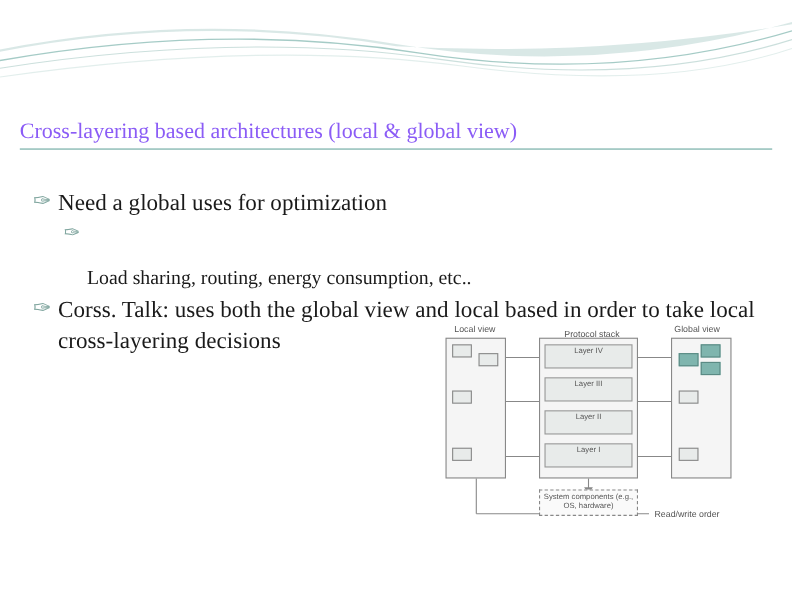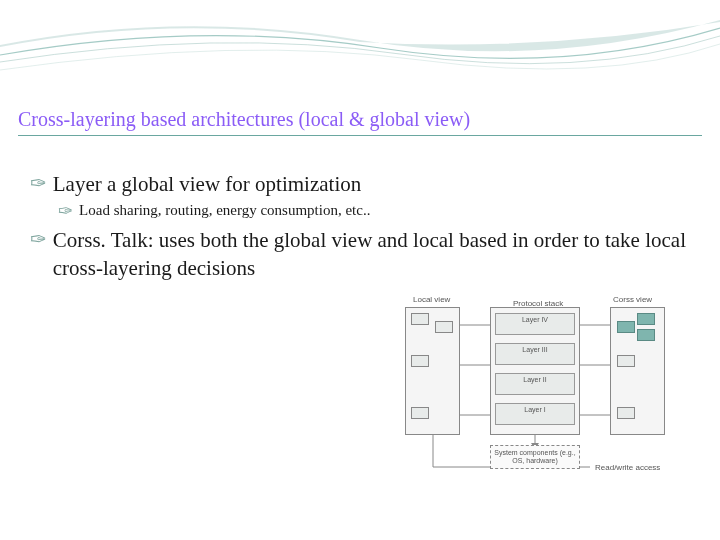--- a/index.html
+++ b/index.html
@@ -62,23 +62,24 @@
     line-height: 1.3;
     margin-right: 6px;
     flex-shrink: 0;
   }
   .text-l1 {
     font-size: 21px;
     color: #1a1a1a;
     line-height: 1.35;
   }
   .text-l2 {
-    font-size: 15px;
+    font-size: 18px;
     color: #1a1a1a;
     line-height: 1.35;
+    margin-top: 40px;
   }
   .diagram {
     position: absolute;
     right: 35px;
     bottom: 60px;
     width: 290px;
     height: 185px;
     margin-top: 32px;
   }
   .dlabel {
@@ -134,37 +135,37 @@
   <path d="M0,70 Q240,36 420,60 T720,44" fill="none" stroke="#cfe2df" stroke-width="1" opacity="0.6"></path>
 </svg>
 
 <div class="title-area">
   <div class="title">Cross-layering based architectures (local &amp; global view)</div>
 </div>
 
 <div class="content">
   <div class="bullet-l1">
     <span class="marker">✑</span>
-    <span class="text-l1">Layer a global view for optimization</span>
+    <span class="text-l1">Need a global uses for optimization</span>
   </div>
   <div class="bullet-l2">
     <span class="marker-l2">✑</span>
     <span class="text-l2">Load sharing, routing, energy consumption, etc..</span>
   </div>
   <div class="bullet-l1">
     <span class="marker">✑</span>
     <span class="text-l1">Corss. Talk: uses both the global view and local based in order to take local cross-layering decisions</span>
   </div>
 </div>
 
 <div class="diagram">
 
   <div class="dlabel" style="left:18px; top:0;">Local view</div>
   <div class="dlabel" style="left:118px; top:4px;text-align:right;">Protocol stack</div>
-  <div class="dlabel" style="left:218px; top:0;">Corss view</div>
+  <div class="dlabel" style="left:218px; top:0;">Global view</div>
 
   <div class="dcol" style="left:10px; top:12px; width:55px; height:128px;"></div>
   <div class="dbox" style="left:16px; top:18px; width:18px; height:12px;"></div>
   <div class="dbox" style="left:40px; top:26px; width:18px; height:12px;"></div>
   <div class="dbox" style="left:16px; top:60px; width:18px; height:12px;"></div>
   <div class="dbox" style="left:16px; top:112px; width:18px; height:12px;"></div>
 
   <div class="dcol" style="left:95px; top:12px; width:90px; height:128px;"></div>
   <div class="layer" style="left:100px; top:18px; width:80px; height:22px;">Layer IV</div>
   <div class="layer" style="left:100px; top:48px; width:80px; height:22px;">Layer III</div>
@@ -188,14 +189,14 @@
 
     <line x1="140" y1="140" x2="140" y2="150" stroke="#888" stroke-width="1"></line>
     <polygon points="140,154 136,148 144,148" fill="#888"></polygon>
 
     <line x1="38" y1="140" x2="38" y2="172" stroke="#888" stroke-width="1"></line>
     <line x1="38" y1="172" x2="195" y2="172" stroke="#888" stroke-width="1"></line>
   </svg>
 
   <div class="sysbox" style="left:95px; top:150px; width:90px; height:24px;">System components (e.g., OS, hardware)</div>
 
-  <div class="dlabel" style="left:200px; top:168px;">Read/write access</div>
+  <div class="dlabel" style="left:200px; top:168px;">Read/write order</div>
 </div>
 
 </body></html>

